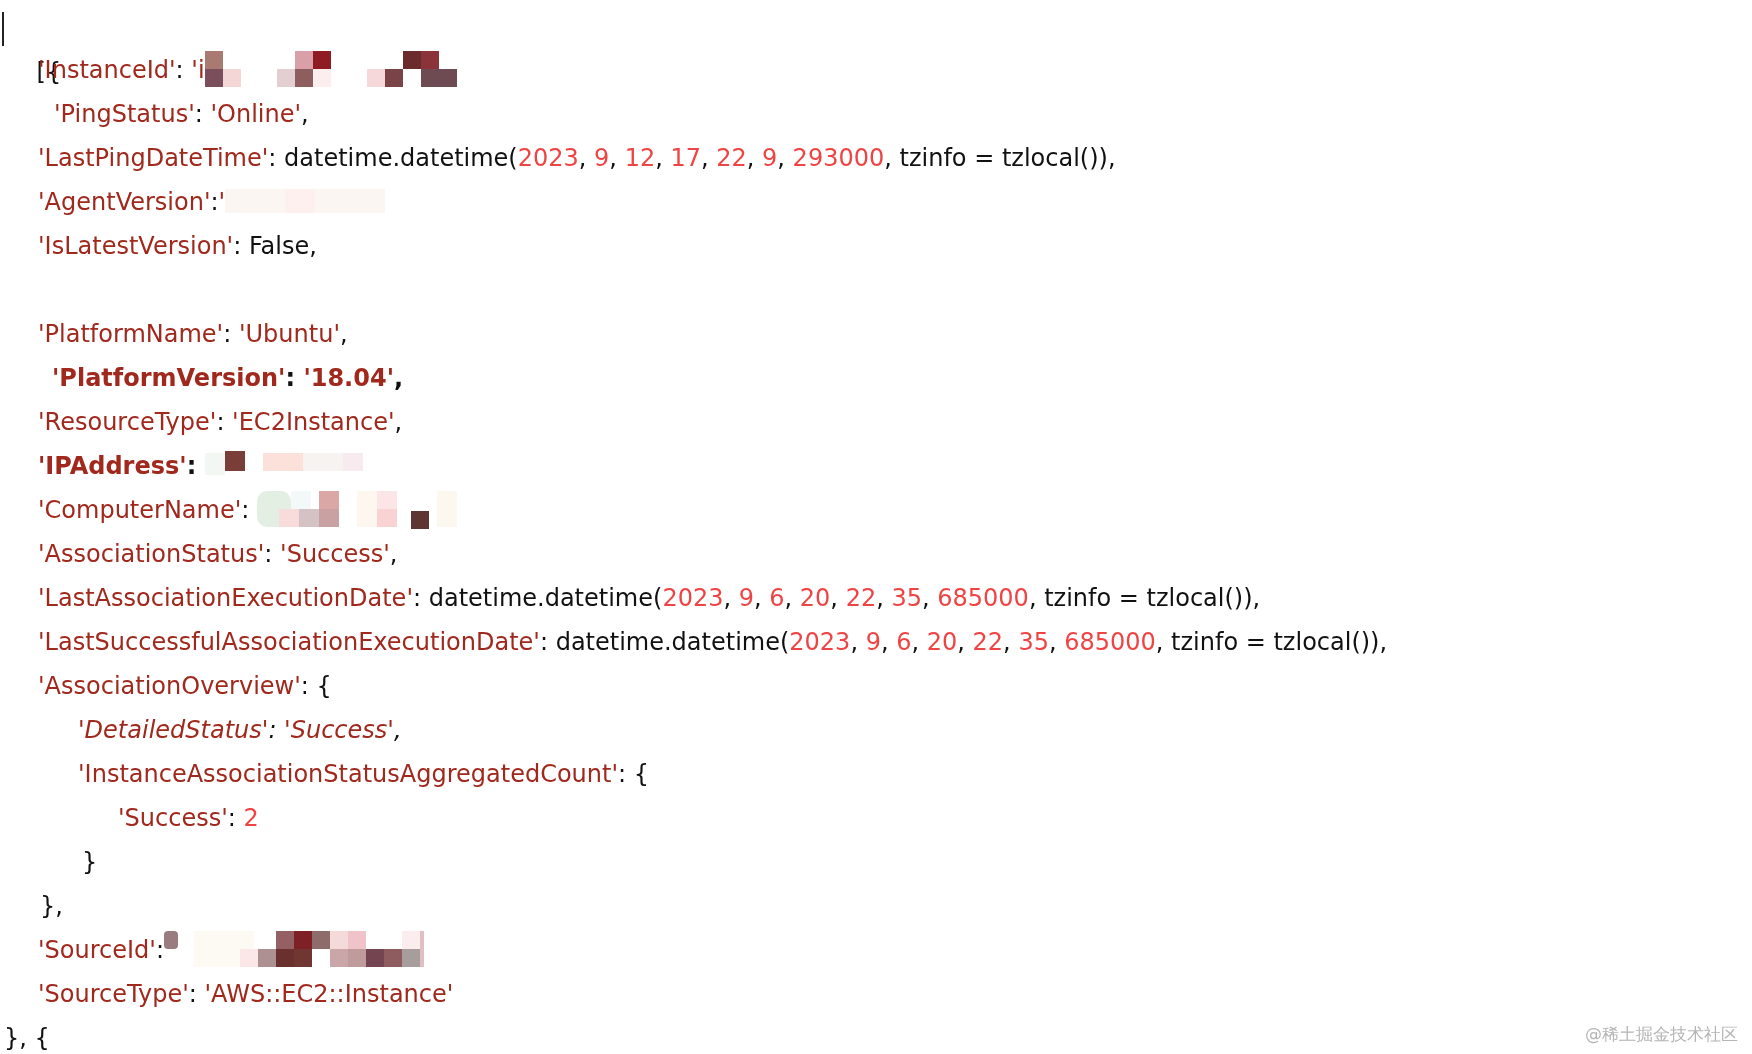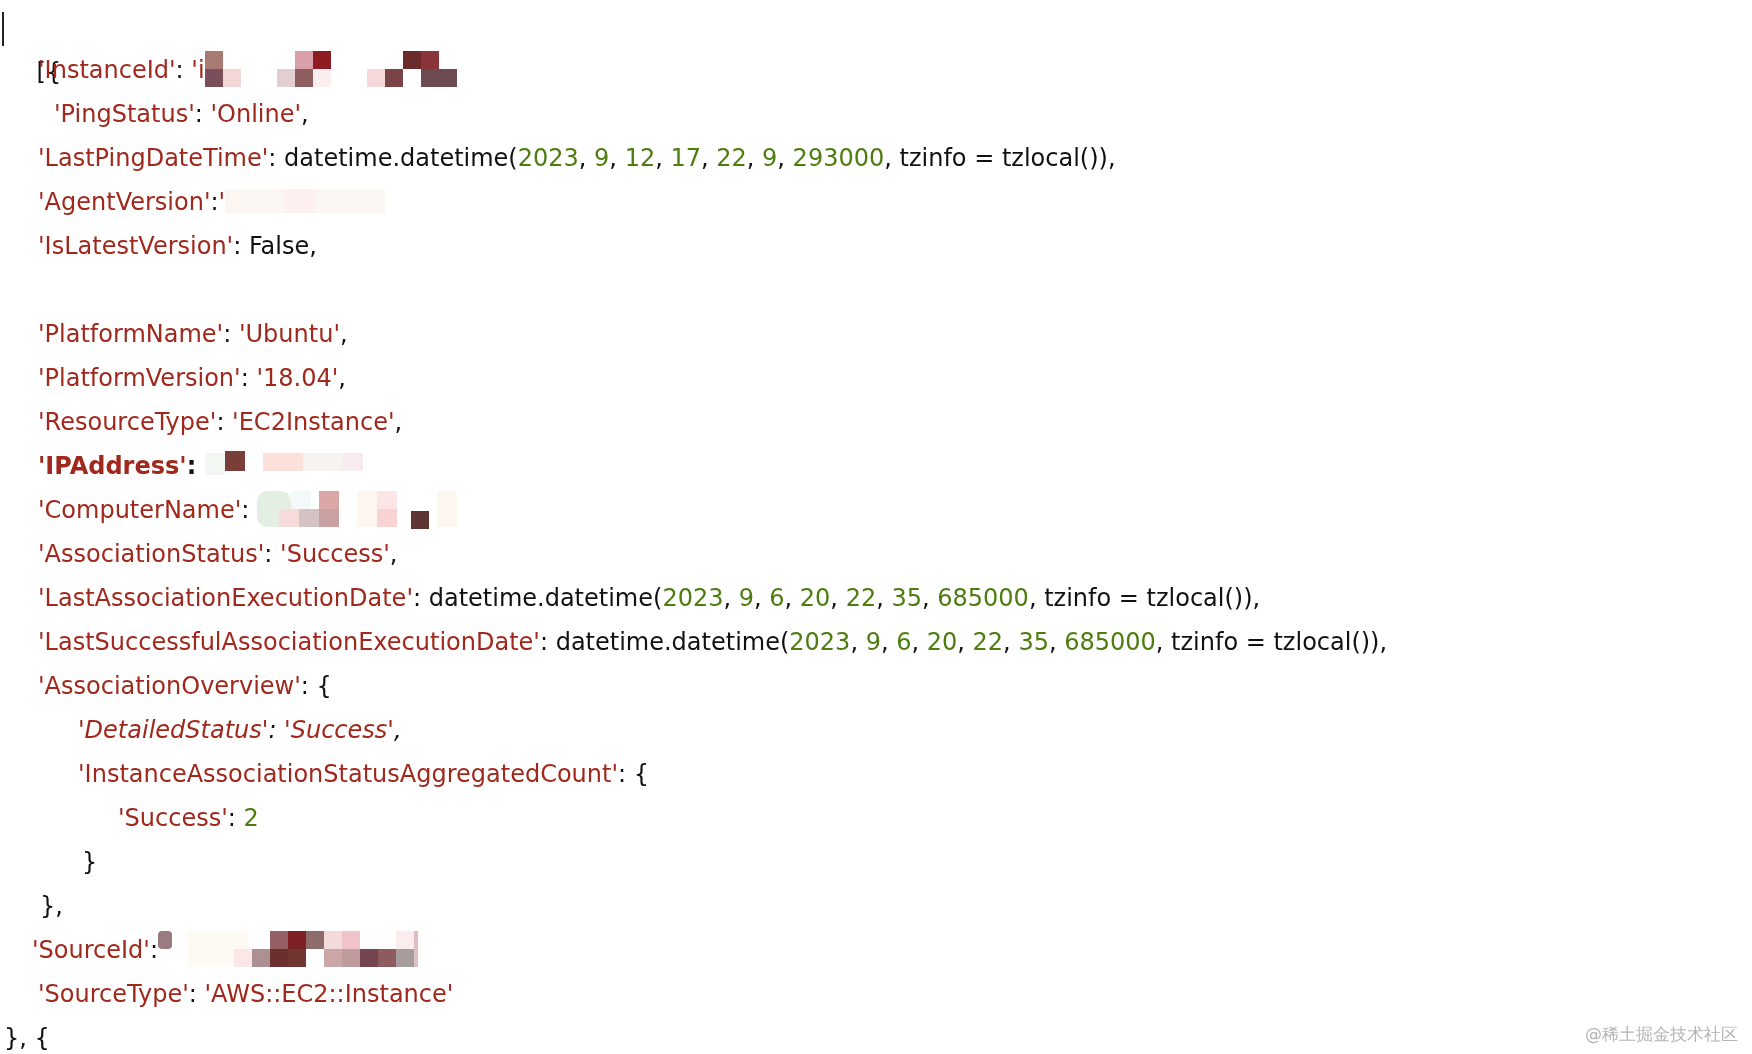--- a/index.html
+++ b/index.html
@@ -8,21 +8,21 @@
     font-family: "DejaVu Sans", "Liberation Sans", sans-serif;
     font-size: 24px;
   }
   .editor { position: absolute; left: 0; top: 0; width: 1752px; height: 1054px; }
   .line {
     position: absolute; left: 0; height: 44px; line-height: 44px;
     white-space: pre; color: #111111;
   }
   .k { color: #a0281c; }
   .s { color: #a0281c; }
-  .n { color: #4d7c0f; }
+  .n { color: #ef4444; }
   .p { color: #111111; }
   .redacted {
     display: inline-block; vertical-align: middle; height: 40px; position: relative;
   }
   .redacted span { position: absolute; display: block; }
   .cursor {
     position: absolute; left: 2px; top: 12px; width: 2px; height: 34px; background: #222;
   }
   .watermark {
     position: absolute; right: 14px; bottom: 8px; color: #b5b5b5; font-size: 17px;
@@ -62,21 +62,21 @@
   <div class="line" style="top:180px; left:38px;"><span class="k">'AgentVersion'</span><span class="p">:</span><span class="s">'</span><span class="redacted" style="width:160px;">
       <span style="left:0;top:6px;width:160px;height:24px;background:#fcf6f3;"></span>
       <span style="left:60px;top:6px;width:30px;height:24px;background:#fdf0ee;"></span>
     </span></div>
 
   <div class="line" style="top:224px; left:38px;"><span class="k">'IsLatestVersion'</span><span class="p">: </span><span class="p">False</span><span class="p">,</span></div>
 
 
   <div class="line" style="top:312px; left:38px;"><span class="k">'PlatformName'</span><span class="p">: </span><span class="s">'Ubuntu'</span><span class="p">,</span></div>
 
-  <div class="line" style="top:356px; left:38px;"><span class="k">'PlatformVersion'</span><span class="p">: </span><span class="s">'18.04'</span><span class="p">,</span></div>
+  <div class="line" style="top:356px; left:52px;font-weight:bold;"><span class="k">'PlatformVersion'</span><span class="p">: </span><span class="s">'18.04'</span><span class="p">,</span></div>
 
   <div class="line" style="top:400px; left:38px;"><span class="k">'ResourceType'</span><span class="p">: </span><span class="s">'EC2Instance'</span><span class="p">,</span></div>
 
   <div class="line" style="top:444px; left:38px;font-weight:bold;"><span class="k">'IPAddress'</span><span class="p">: </span><span class="redacted" style="width:170px;">
       <span style="left:0;top:6px;width:20px;height:22px;background:#f3f7f3;"></span>
       <span style="left:20px;top:4px;width:20px;height:20px;background:#7a3e38;"></span>
       <span style="left:58px;top:6px;width:40px;height:18px;background:#fbe1da;"></span>
       <span style="left:98px;top:6px;width:40px;height:18px;background:#f6f3f1;"></span>
       <span style="left:138px;top:6px;width:20px;height:18px;background:#f7ebef;"></span>
     </span></div>
@@ -106,21 +106,21 @@
   <div class="line" style="top:708px; left:78px;font-style:italic;"><span class="k">'DetailedStatus'</span><span class="p">: </span><span class="s">'Success'</span><span class="p">,</span></div>
 
   <div class="line" style="top:752px; left:78px;"><span class="k">'InstanceAssociationStatusAggregatedCount'</span><span class="p">: </span><span class="p">{</span></div>
 
   <div class="line" style="top:796px; left:118px;"><span class="k">'Success'</span><span class="p">: </span><span class="n">2</span></div>
 
   <div class="line" style="top:840px; left:82px;"><span class="p">}</span></div>
 
   <div class="line" style="top:884px; left:40px;"><span class="p">},</span></div>
 
-  <div class="line" style="top:928px; left:32px;"><span class="k">'SourceId'</span><span class="p">:</span><span class="redacted" style="width:260px;">
+  <div class="line" style="top:928px; left:38px;"><span class="k">'SourceId'</span><span class="p">:</span><span class="redacted" style="width:260px;">
       <span style="left:0;top:0;width:14px;height:18px;background:#9a7b80;border-radius:4px;"></span>
       <span style="left:30px;top:0;width:60px;height:36px;background:#fdfaf4;"></span>
       <span style="left:76px;top:18px;width:18px;height:18px;background:#fbe7e7;"></span>
       <span style="left:94px;top:18px;width:18px;height:18px;background:#ad9092;"></span>
       <span style="left:112px;top:0;width:18px;height:18px;background:#956064;"></span>
       <span style="left:112px;top:18px;width:18px;height:18px;background:#6a302e;"></span>
       <span style="left:130px;top:0;width:18px;height:18px;background:#7d2126;"></span>
       <span style="left:130px;top:18px;width:18px;height:18px;background:#703631;"></span>
       <span style="left:148px;top:0;width:18px;height:18px;background:#8f6c6c;"></span>
       <span style="left:166px;top:0;width:18px;height:18px;background:#f5dada;"></span>

